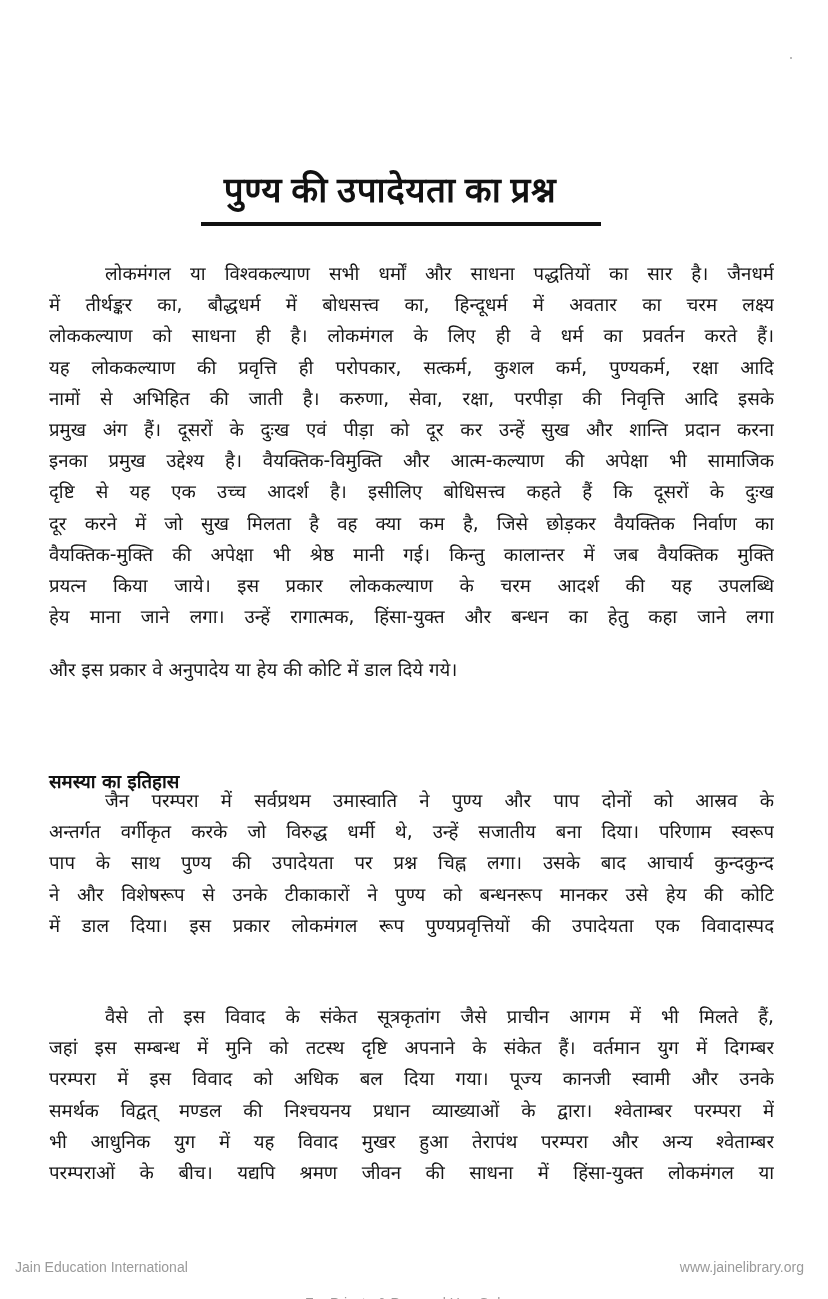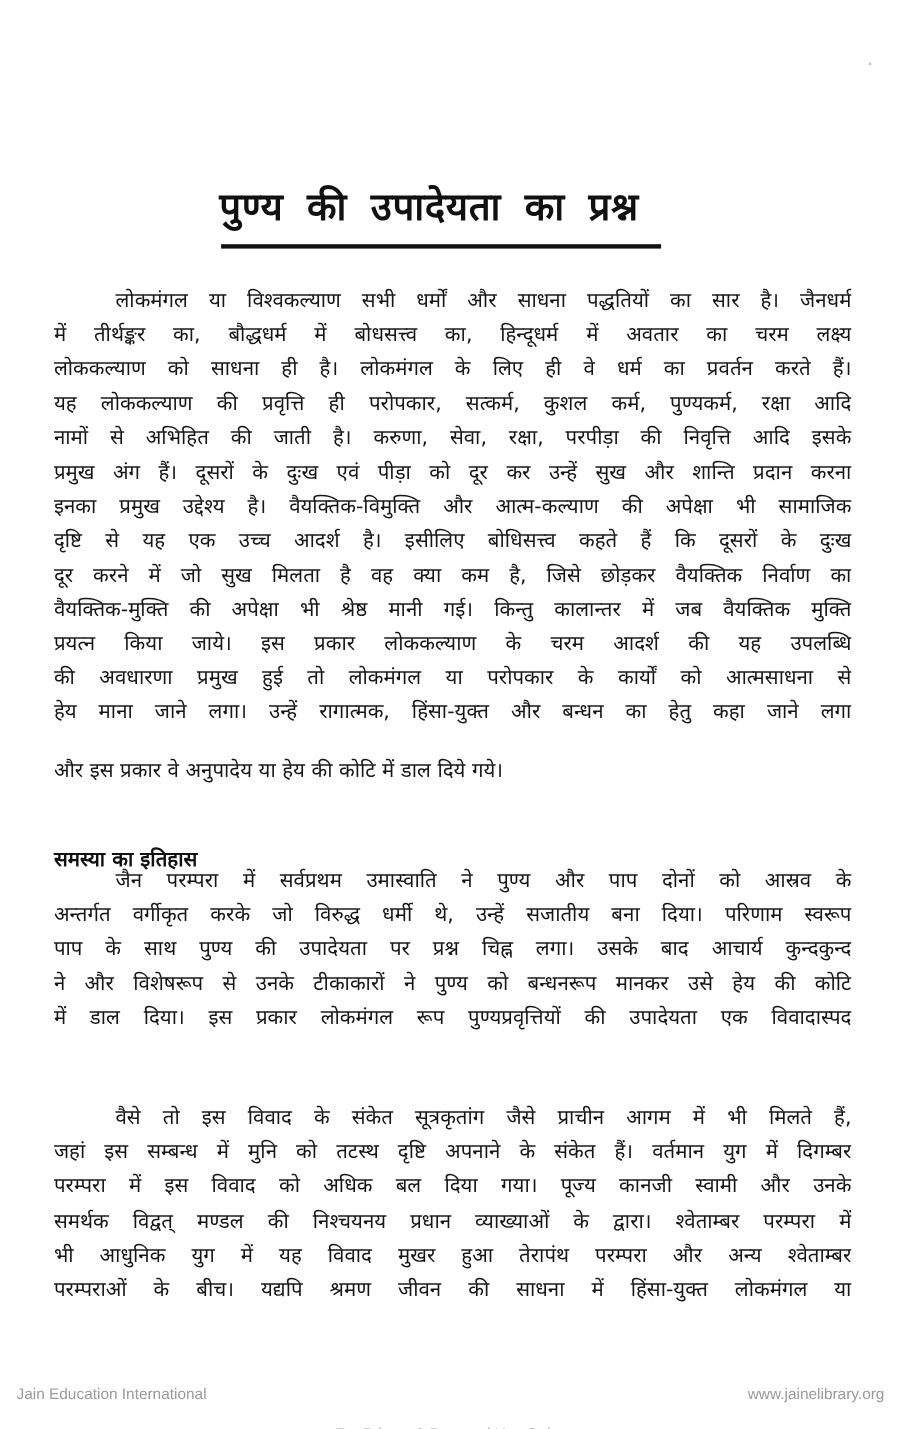--- a/index.html
+++ b/index.html
@@ -19,21 +19,21 @@
       position: absolute;
       left: 0; top: 0;
       width: 828px; height: 1299px;
     }
     .title {
       position: absolute;
       left: 160px;
       top: 142px;
       width: 460px;
       text-align: center;
-      font-family: Liberation Mono, monospace;
+      font-family: Liberation Serif, serif;
       font-weight: bold;
       font-size: 35px;
       line-height: 52px;
       color: #111;
       letter-spacing: 0.5px;
     }
     .title-rule {
       position: absolute;
       left: 201px;
       top: 222px;
@@ -117,21 +117,20 @@
     <span class="line">में तीर्थङ्कर का, बौद्धधर्म में बोधसत्त्व का, हिन्दूधर्म में अवतार का चरम लक्ष्य</span>
     <span class="line">लोककल्याण को साधना ही है। लोकमंगल के लिए ही वे धर्म का प्रवर्तन करते हैं।</span>
     <span class="line">यह लोककल्याण की प्रवृत्ति ही परोपकार, सत्कर्म, कुशल कर्म, पुण्यकर्म, रक्षा आदि</span>
     <span class="line">नामों से अभिहित की जाती है। करुणा, सेवा, रक्षा, परपीड़ा की निवृत्ति आदि इसके</span>
     <span class="line">प्रमुख अंग हैं। दूसरों के दुःख एवं पीड़ा को दूर कर उन्हें सुख और शान्ति प्रदान करना</span>
     <span class="line">इनका प्रमुख उद्देश्य है। वैयक्तिक-विमुक्ति और आत्म-कल्याण की अपेक्षा भी सामाजिक</span>
     <span class="line">दृष्टि से यह एक उच्च आदर्श है। इसीलिए बोधिसत्त्व कहते हैं कि दूसरों के दुःख</span>
     <span class="line">दूर करने में जो सुख मिलता है वह क्या कम है, जिसे छोड़कर वैयक्तिक निर्वाण का</span>
     <span class="line">वैयक्तिक-मुक्ति की अपेक्षा भी श्रेष्ठ मानी गई। किन्तु कालान्तर में जब वैयक्तिक मुक्ति</span>
     <span class="line">प्रयत्न किया जाये। इस प्रकार लोककल्याण के चरम आदर्श की यह उपलब्धि</span>
-    <span class="line">की अवधारणा प्रमुख हुई तो लोकमंगल या परोपकार के कार्यों को आत्मसाधना से</span>
     <span class="line">हेय माना जाने लगा। उन्हें रागात्मक, हिंसा-युक्त और बन्धन का हेतु कहा जाने लगा</span>
     <span class="line last">और इस प्रकार वे अनुपादेय या हेय की कोटि में डाल दिये गये।</span>
   </div>
 
   <h2 class="subheading">समस्या का इतिहास</h2>
 
   <div class="body-text para-2">
     <span class="line first">जैन परम्परा में सर्वप्रथम उमास्वाति ने पुण्य और पाप दोनों को आस्रव के</span>
     <span class="line">अन्तर्गत वर्गीकृत करके जो विरुद्ध धर्मी थे, उन्हें सजातीय बना दिया। परिणाम स्वरूप</span>
     <span class="line">पाप के साथ पुण्य की उपादेयता पर प्रश्न चिह्न लगा। उसके बाद आचार्य कुन्दकुन्द</span>

